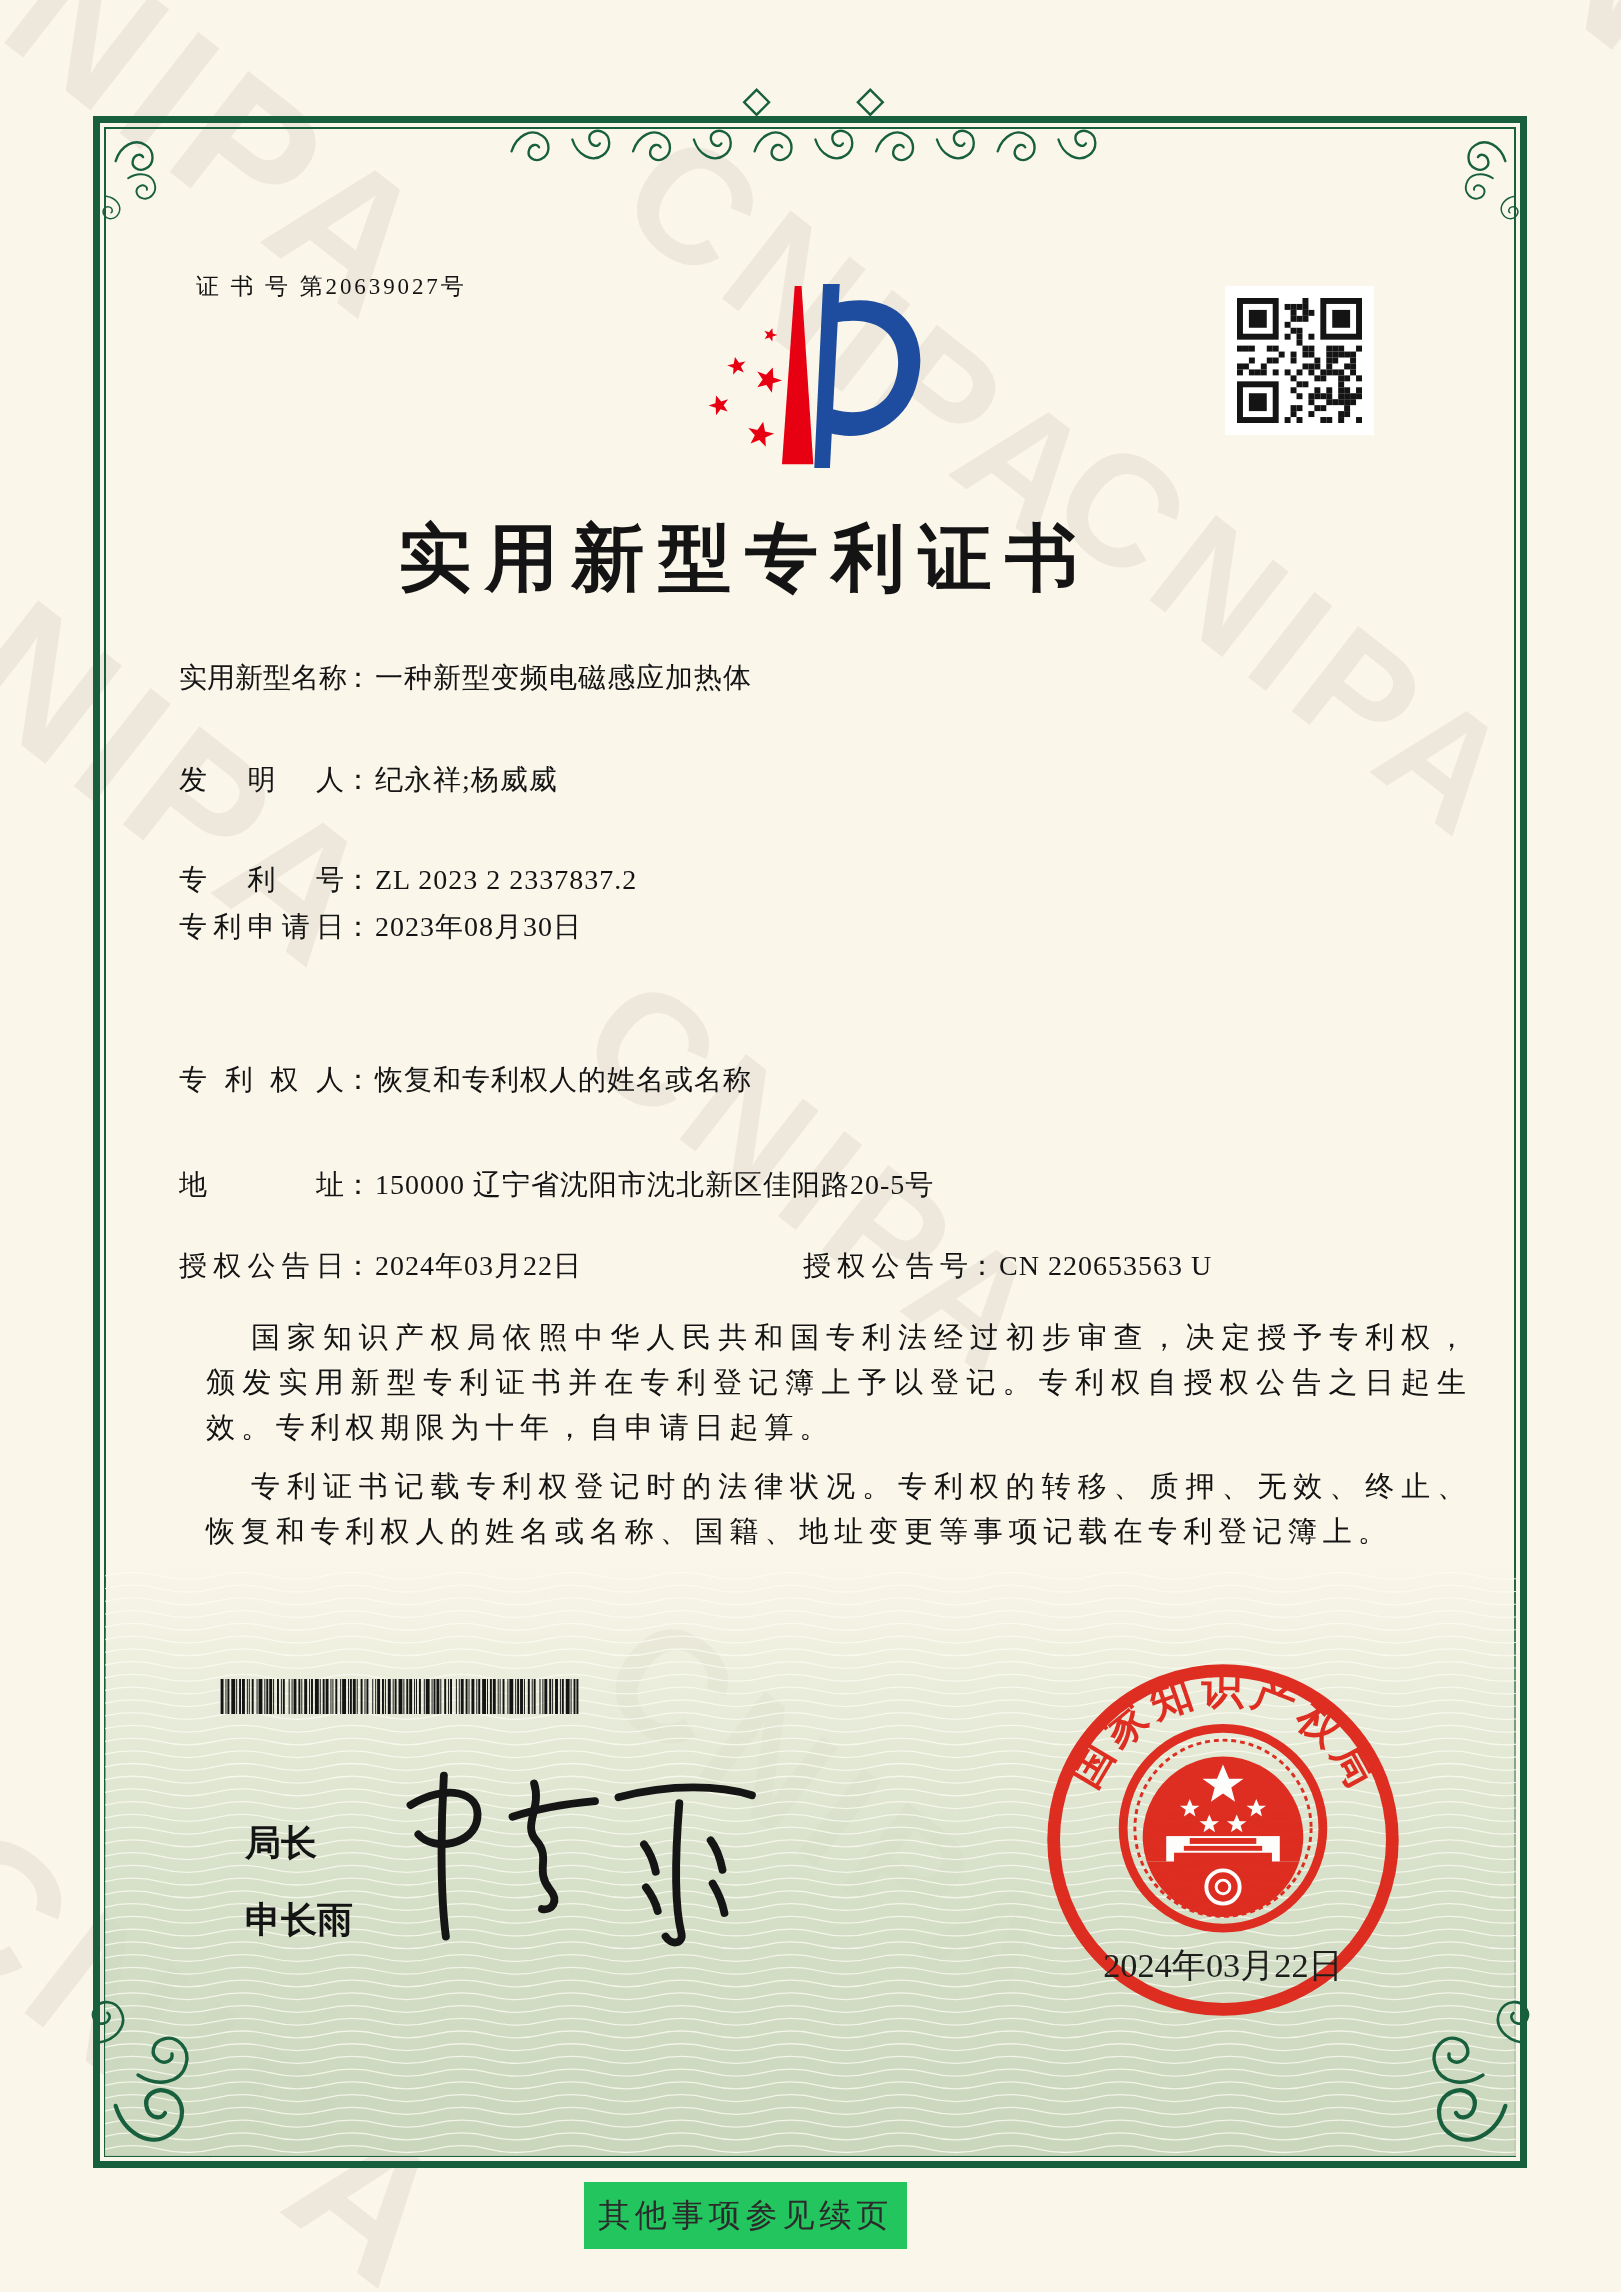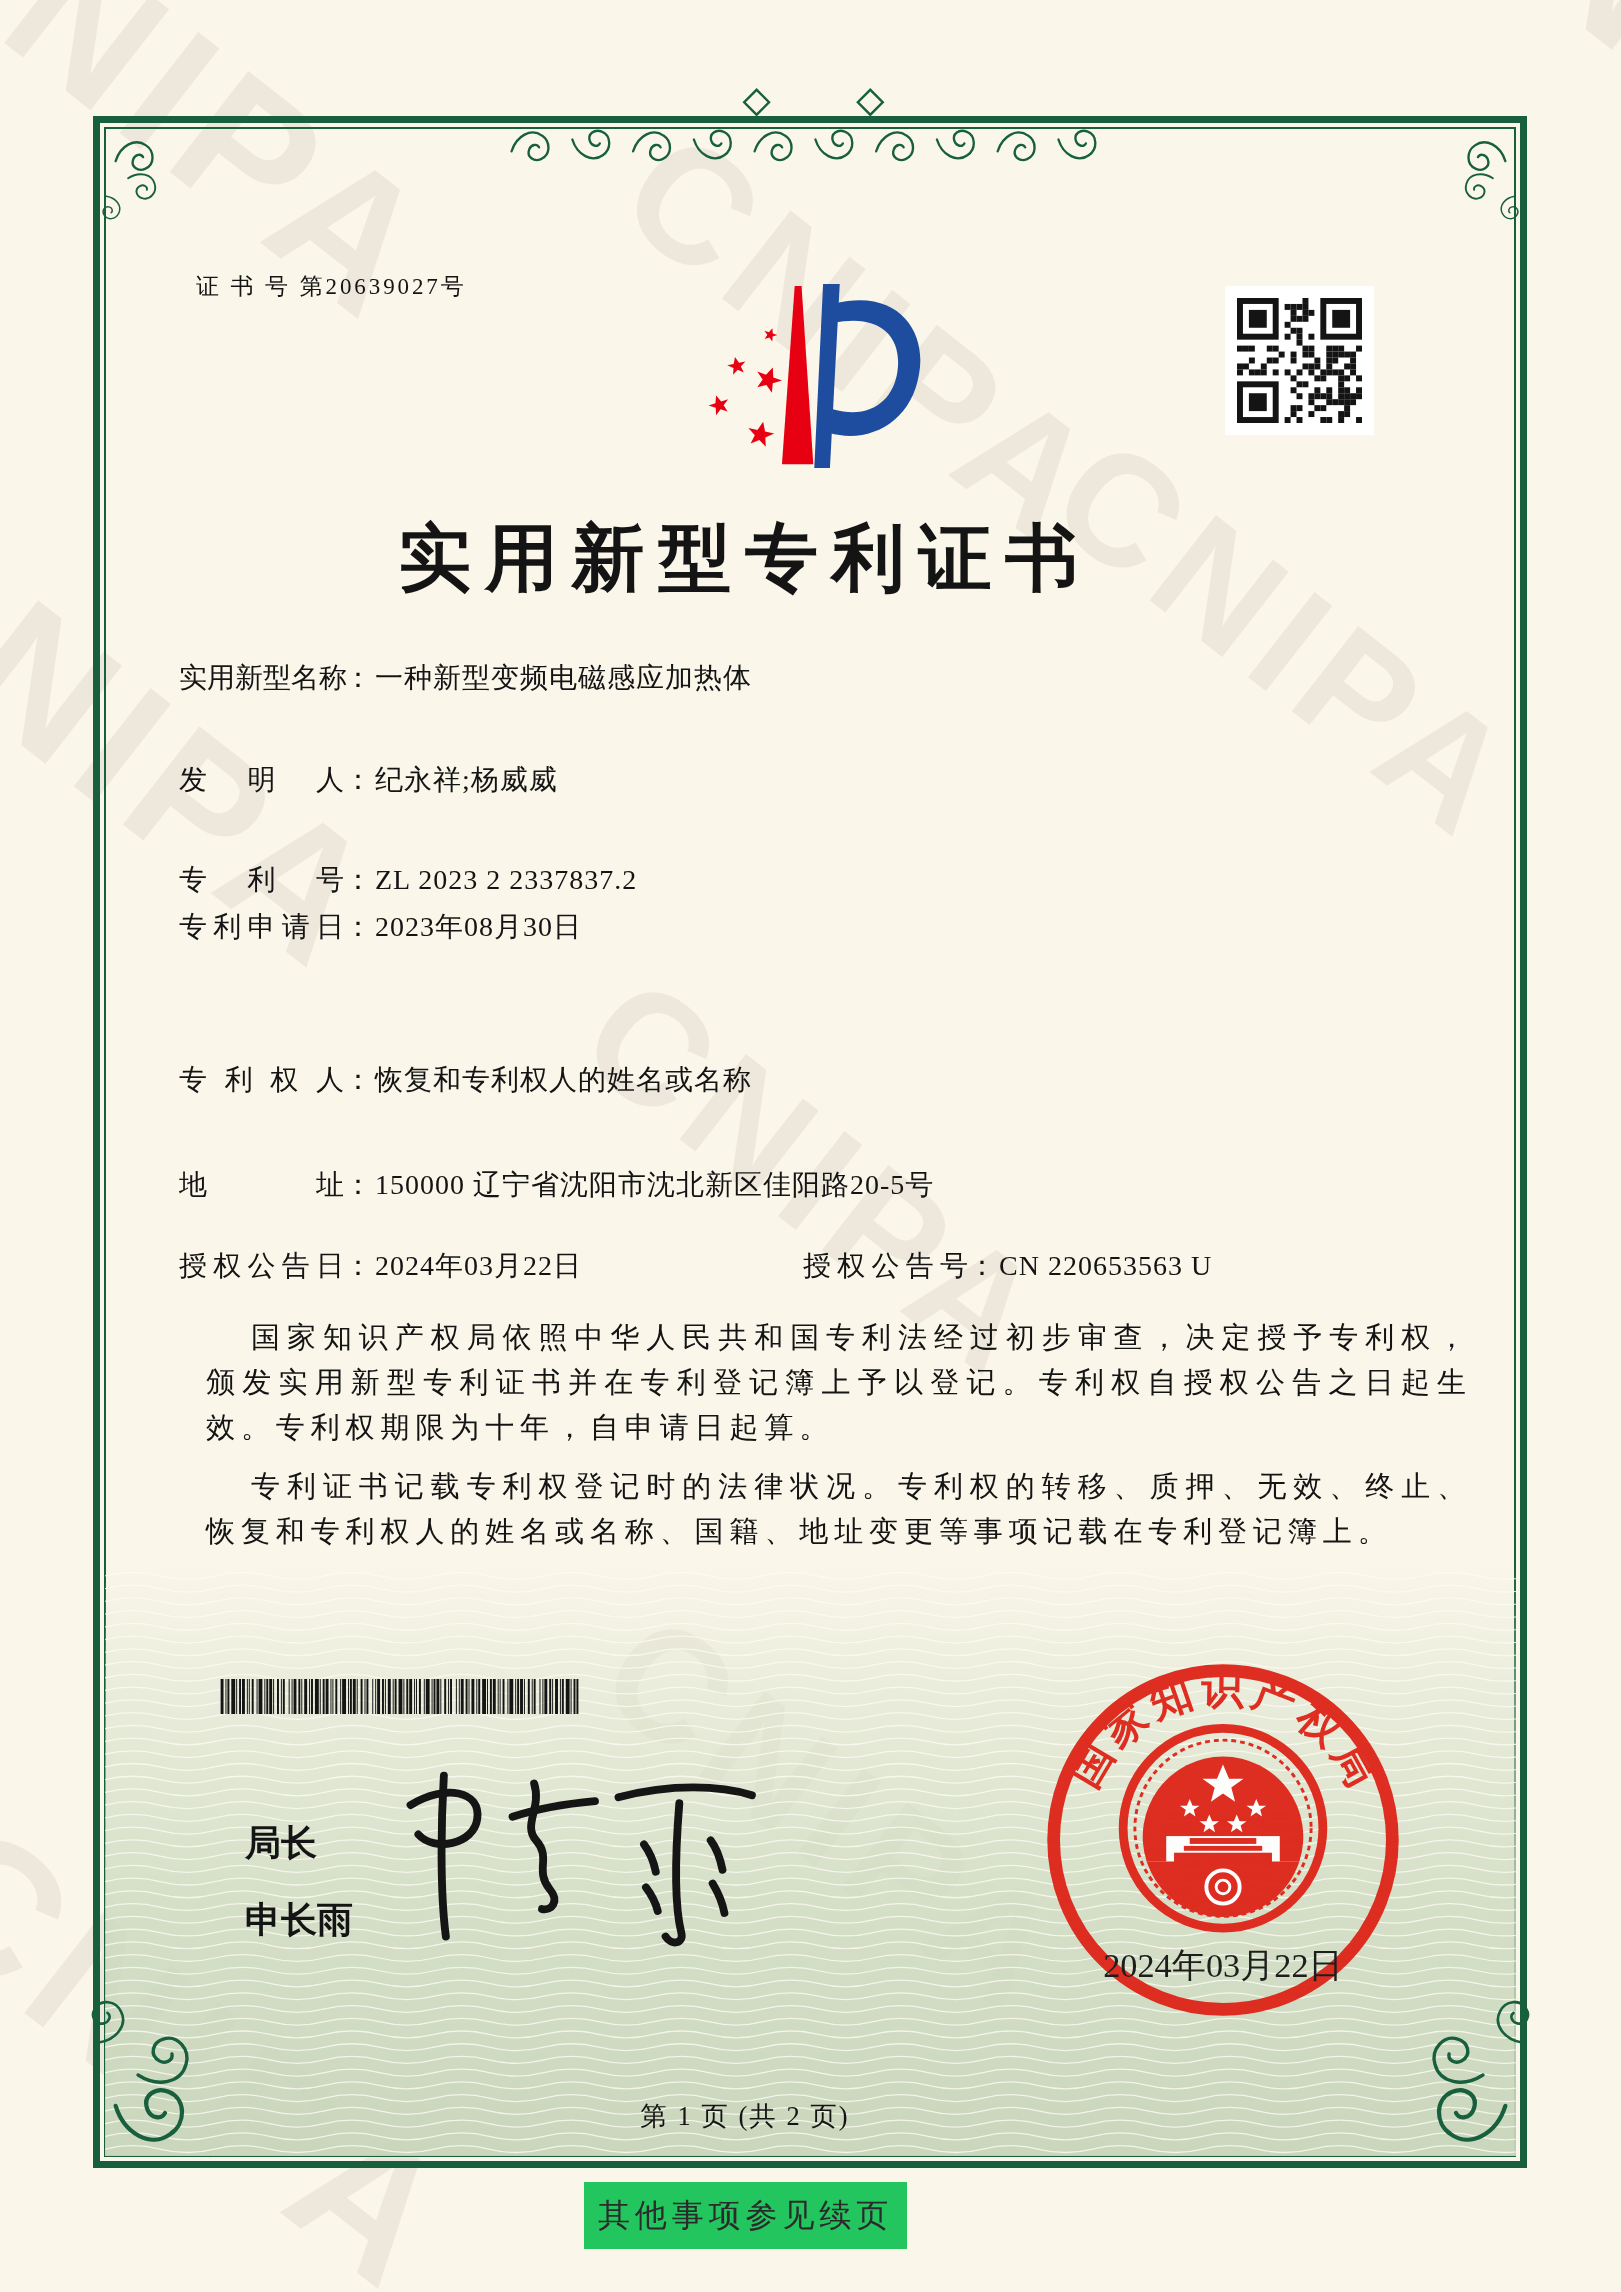--- a/index.html
+++ b/index.html
@@ -398,20 +398,19 @@
       <path d="M-78,34 A 82,82 0 0 0 78,34 Z" fill="var(--red)"></path>
       <circle cy="60" r="17" fill="none" stroke="#fff" stroke-width="4"></circle>
       <circle cy="60" r="7" fill="none" stroke="#fff" stroke-width="3"></circle>
     </g>
     <defs>
       <path id="eb-st" d="M0,-10 L2.94,-3.09 10,-3.09 4.05,1.18 5.88,8.09 0,4 -5.88,8.09 -4.05,1.18 -10,-3.09 -2.94,-3.09 Z"></path>
     </defs>
     <text y="140" text-anchor="middle" font-size="35" fill="#141414" font-family="Liberation Serif, DejaVu Serif, serif">2024年03月22日</text>
   </svg>
 
-  <div class="pfoot">第 1 页 (共 2 页)</div>
 
   <div class="strip">
     <span>其他事项参见续页</span>
   </div>
 
 </div>
 
 
 </body></html>

